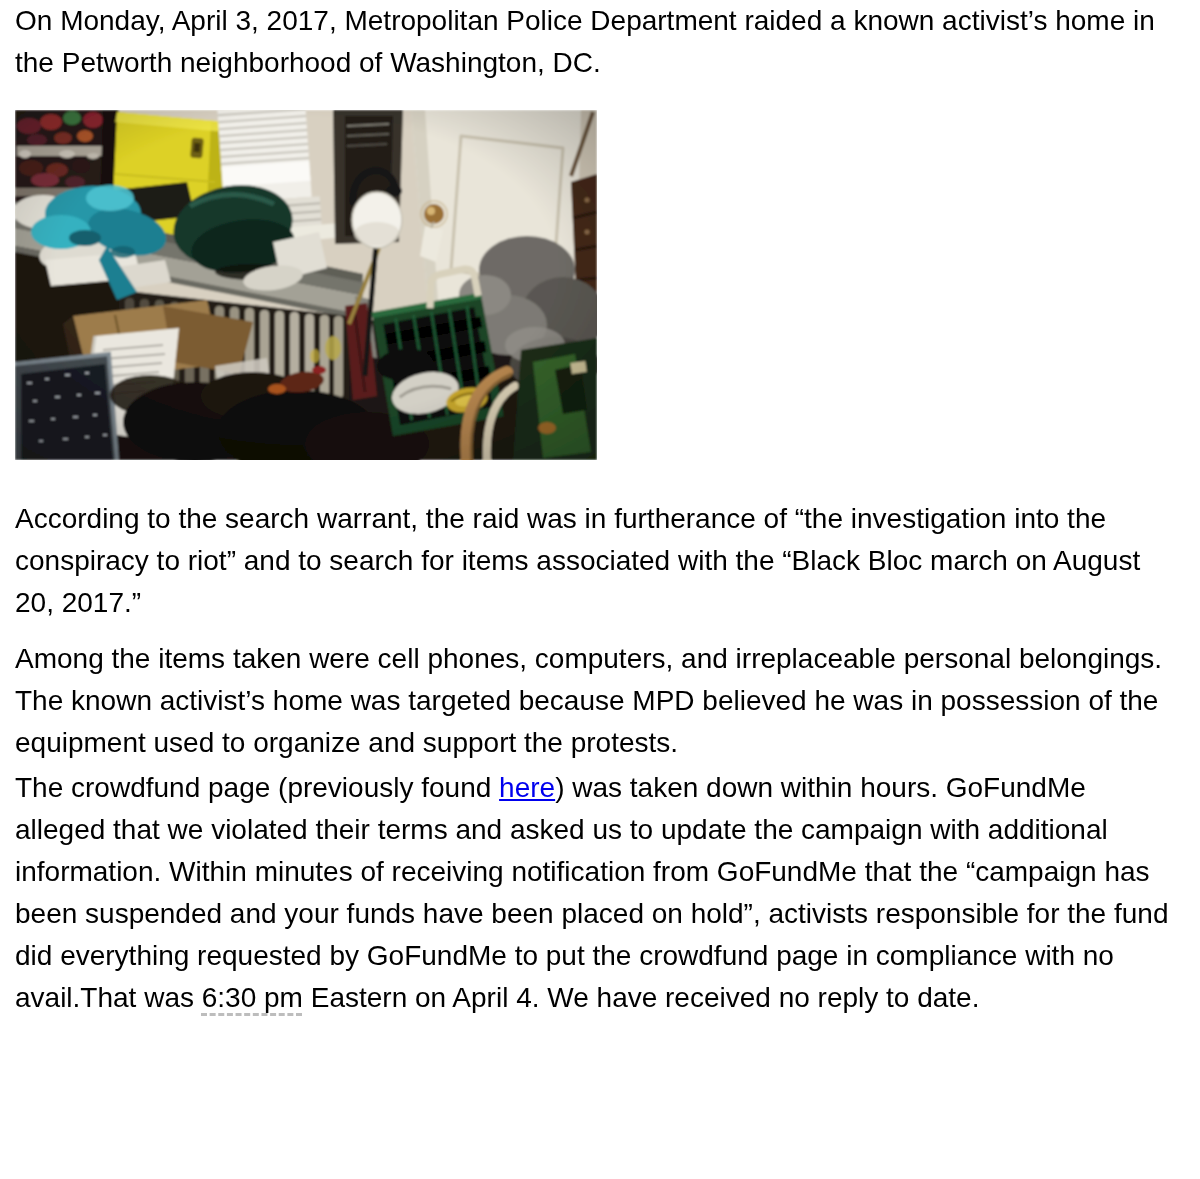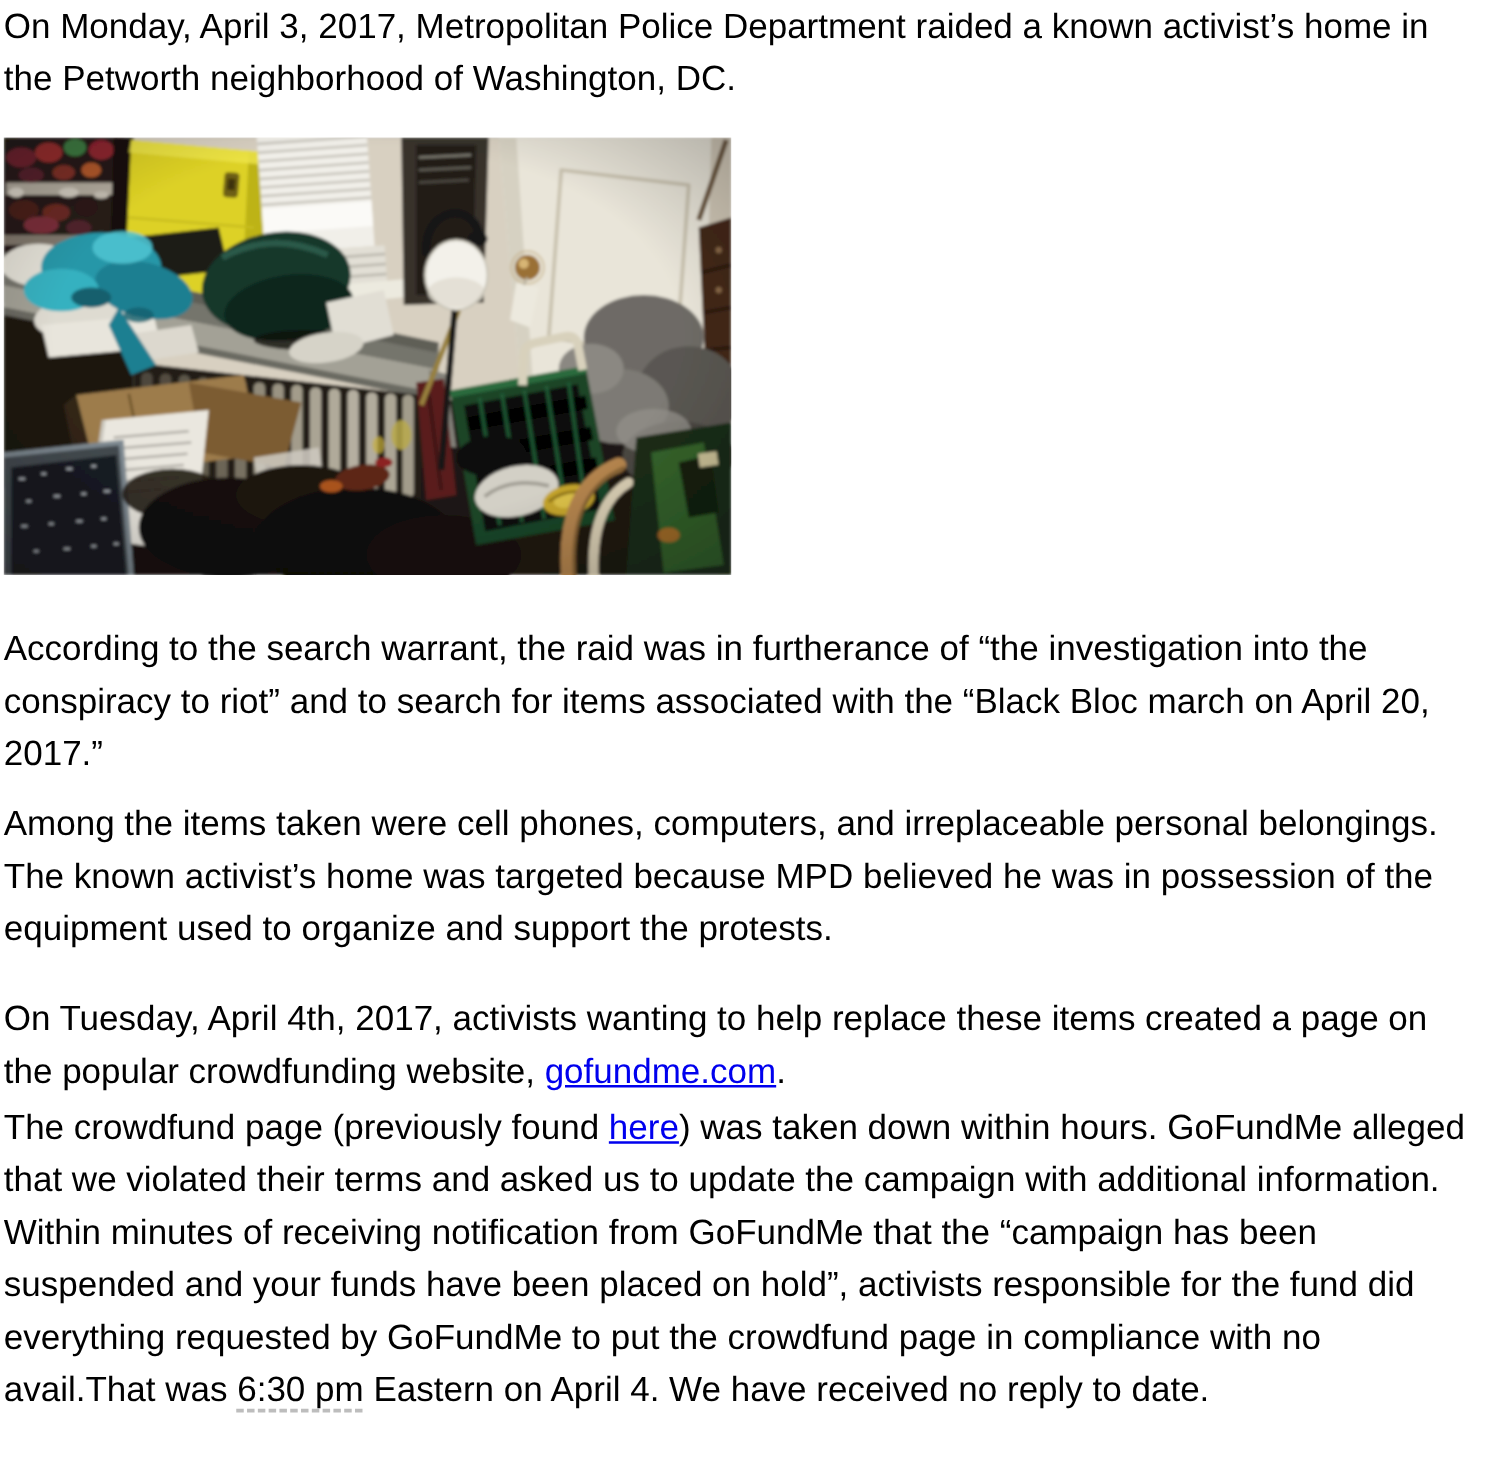--- a/index.html
+++ b/index.html
@@ -7,21 +7,21 @@
     width: 1200px;
     height: 1179px;
     background: #ffffff;
     overflow: hidden;
     font-family: "Liberation Sans", "DejaVu Sans", sans-serif;
     color: #000000;
   }
   .page {
     box-sizing: border-box;
     width: 1200px;
-    padding: 0 25px 0 3px;
+    padding: 0 25px 0 15px;
   }
   p {
     font-size: 28px;
     line-height: 42px;
     margin: 31px 0 0 0;
     letter-spacing: 0;
   }
   .p-first { margin-top: 0; }
   .p-items { margin-top: 14px; }
   .p-gofundme { margin-top: 30px; }
@@ -327,21 +327,20 @@
           <polygon points="540,260 566,254 572,300 548,304" fill="#14200f"></polygon>
           <rect x="556" y="252" width="15" height="11" fill="#cfc49a" transform="rotate(-8 563 257)"></rect>
           <ellipse cx="532" cy="318" rx="9" ry="6" fill="#c2702a" opacity="0.8"></ellipse>
         </g>
 
         <rect width="582" height="350" fill="url(#vig)"></rect>
       </g>
     </svg>
   </figure>
 
-  <p>According to the search warrant, the raid was in furtherance of “the investigation into the conspiracy to riot” and to search for items associated with the “Black Bloc march on April 20, 2017.”</p>
+  <p>According to the search warrant, the raid was in furtherance of “the investigation into the conspiracy to riot” and to search for items associated with the “Black Bloc march on August 20, 2017.”</p>
 
   <p class="p-items">Among the items taken were cell phones, computers, and irreplaceable personal belongings. The known activist’s home was targeted because MPD believed he was in possession of the equipment used to organize and support the protests.</p>
 
-  <p class="p-gofundme"><span>On Tuesday, April 4th, 2017, activists wanting to help replace these items created a page on the popular crowdfunding website, </span><a class="textlink" href="#">gofundme.com</a><span>.</span></p>
 
   <p class="p-suspension"><span>The crowdfund page (previously found </span><a class="textlink" href="#">here</a><span>) was taken down within hours. GoFundMe alleged that we violated their terms and asked us to update the campaign with additional information. Within minutes of receiving notification from GoFundMe that the “campaign has been suspended and your funds have been placed on hold”, activists responsible for the fund did everything requested by GoFundMe to put the crowdfund page in compliance with no avail.That was </span><span class="grammar-underline">6:30 pm</span><span> Eastern on April 4. We have received no reply to date.</span></p>
 
 </div>
 
 </body></html>

